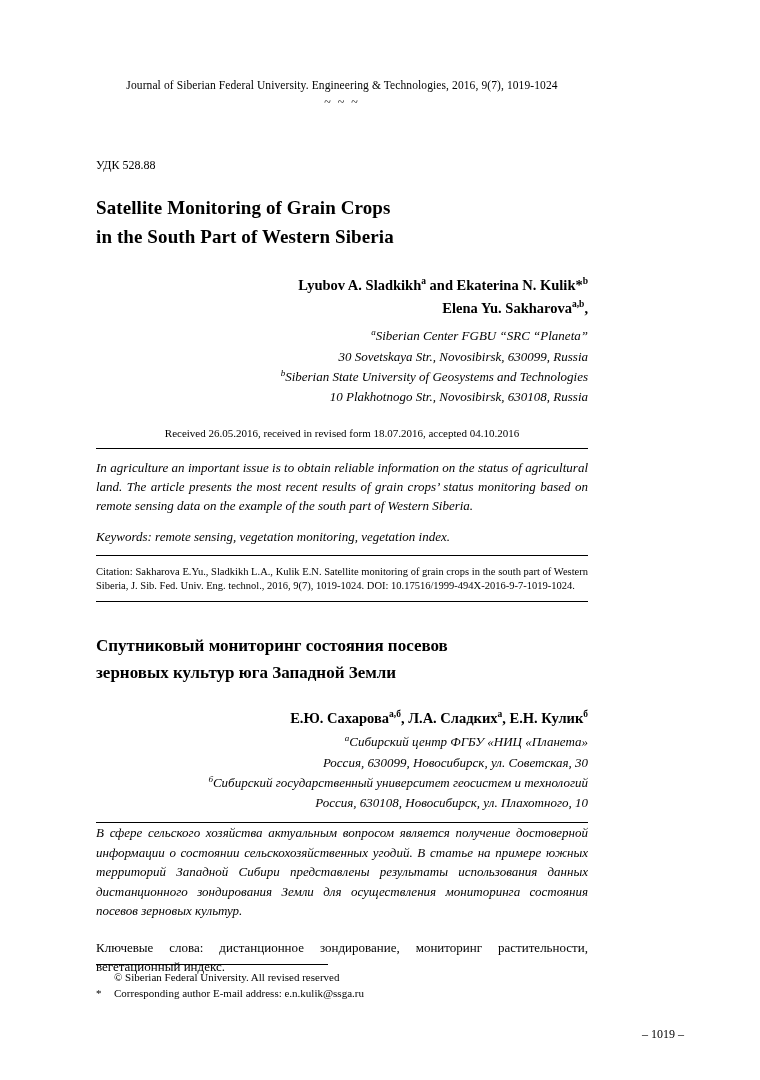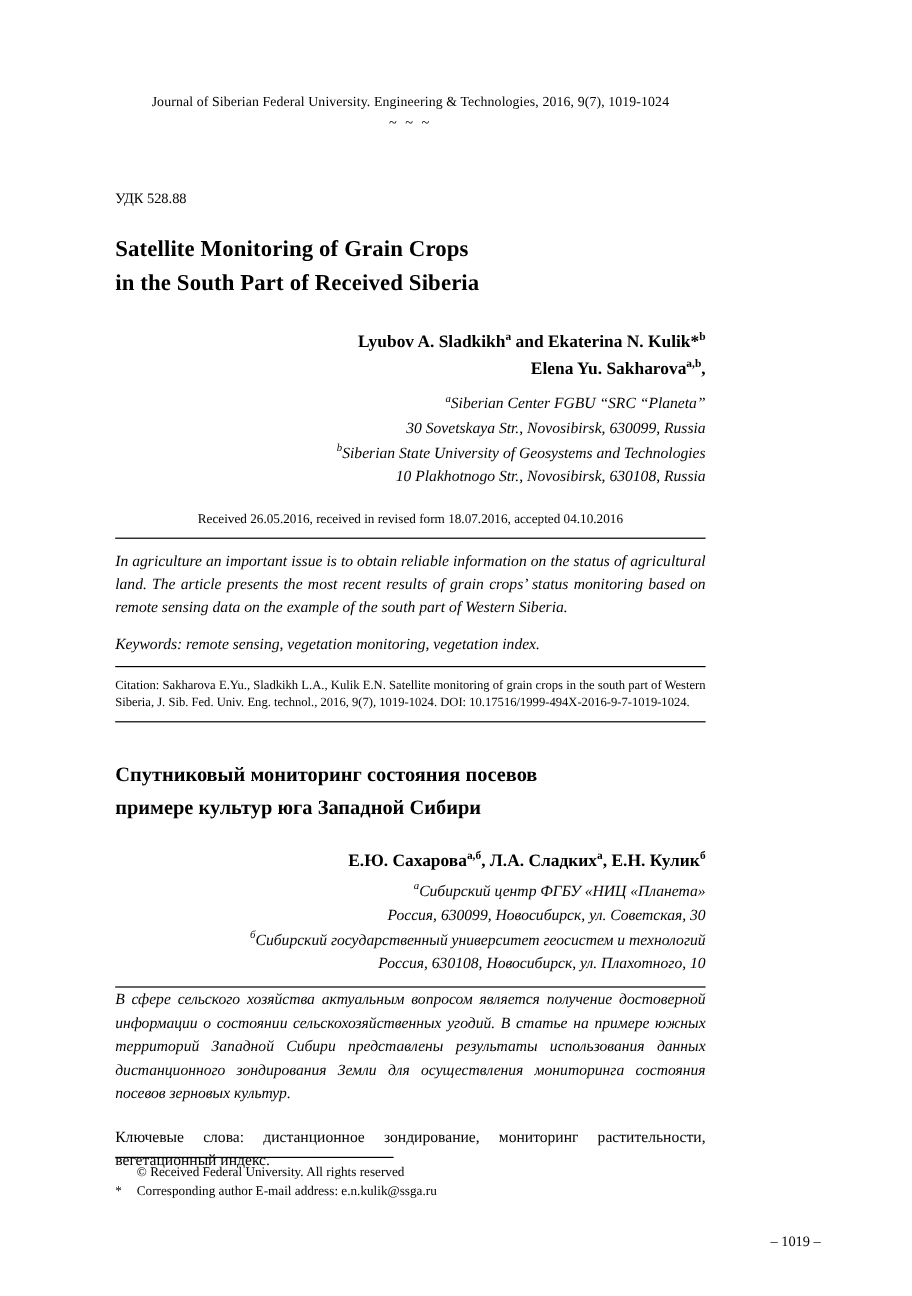--- a/index.html
+++ b/index.html
@@ -185,21 +185,21 @@
 
 <div class="page">
 
   <div class="journal-header">Journal of Siberian Federal University. Engineering &amp; Technologies, 2016, 9(7), 1019-1024</div>
   <div class="tilde-row">~ ~ ~</div>
 
   <div class="udk">УДК 528.88</div>
 
   <div class="title-en">
     <span>Satellite Monitoring of Grain Crops</span>
-    <span class="line2">in the South Part of Received Siberia</span>
+    <span class="line2">in the South Part of Western Siberia</span>
   </div>
 
   <div class="authors-en">
     <div>
       <span>Lyubov A. Sladkikh</span><sup>a</sup><span> and </span><span>Ekaterina N. Kulik*</span><sup>b</sup>
     </div>
     <div>
       <span>Elena Yu. Sakharova</span><sup>a,b</sup><span>,</span>
     </div>
   </div>
@@ -219,21 +219,21 @@
   <div class="keywords-en">Keywords: remote sensing, vegetation monitoring, vegetation index.</div>
 
   <hr class="rule-thin">
 
   <div class="citation">Citation: Sakharova E.Yu., Sladkikh L.A., Kulik E.N. Satellite monitoring of grain crops in the south part of Western Siberia, J. Sib. Fed. Univ. Eng. technol., 2016, 9(7), 1019-1024. DOI: 10.17516/1999-494X-2016-9-7-1019-1024.</div>
 
   <hr class="rule-thin">
 
   <div class="title-ru">
     <span>Спутниковый мониторинг состояния посевов</span>
-    <span class="line2">примере культур юга Западной Сибири</span>
+    <span class="line2">зерновых культур юга Западной Земли</span>
   </div>
 
   <div class="authors-ru">
     <span>Е.Ю. Сахарова</span><sup>а,б</sup>,
     <span>Л.А. Сладких</span><sup>а</sup>,
     <span>Е.Н. Кулик</span><sup>б</sup>
   </div>
 
   <div class="affil-ru">
     <div><sup>а</sup><span>Сибирский центр ФГБУ «НИЦ «Планета»</span></div>
@@ -244,21 +244,21 @@
 
   <hr class="rule">
 
   <div class="abstract-ru">В сфере сельского хозяйства актуальным вопросом является получение достоверной информации о состоянии сельскохозяйственных угодий. В статье на примере южных территорий Западной Сибири представлены результаты использования данных дистанционного зондирования Земли для осуществления мониторинга состояния посевов зерновых культур.</div>
   <div class="keywords-ru">Ключевые слова: дистанционное зондирование, мониторинг растительности, вегетационный индекс.</div>
 
   <div class="footnotes">
     <hr class="footnote-rule">
     <div class="footnote">
       <span class="marker"></span>
-      <span>© Received Federal University. All rights reserved</span>
+      <span>© Siberian Federal University. All revised reserved</span>
     </div>
     <div class="footnote">
       <span class="marker">*</span>
       <span>Corresponding author E-mail address: e.n.kulik@ssga.ru</span>
     </div>
   </div>
 
   <div class="page-number">– 1019 –</div>
 
 </div>

